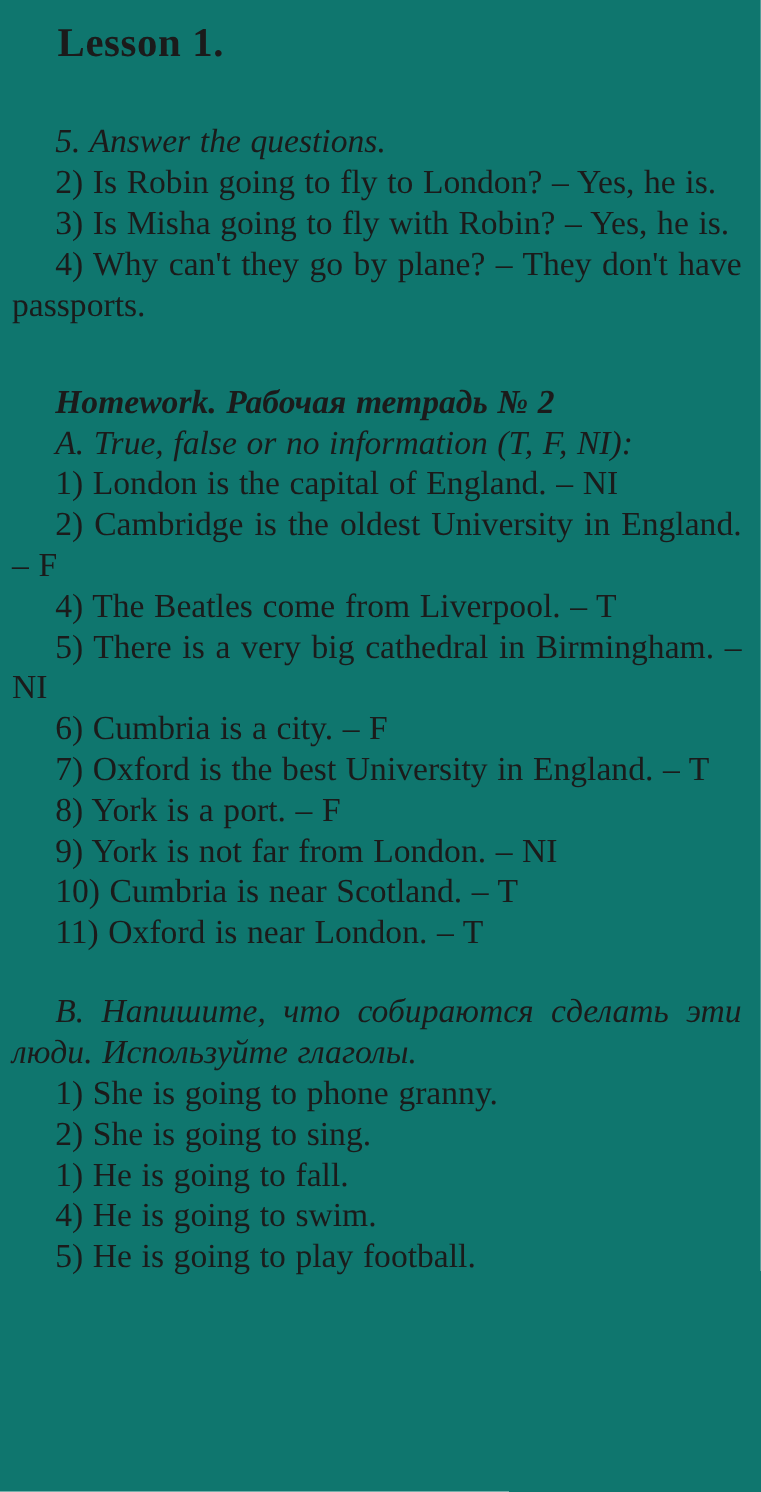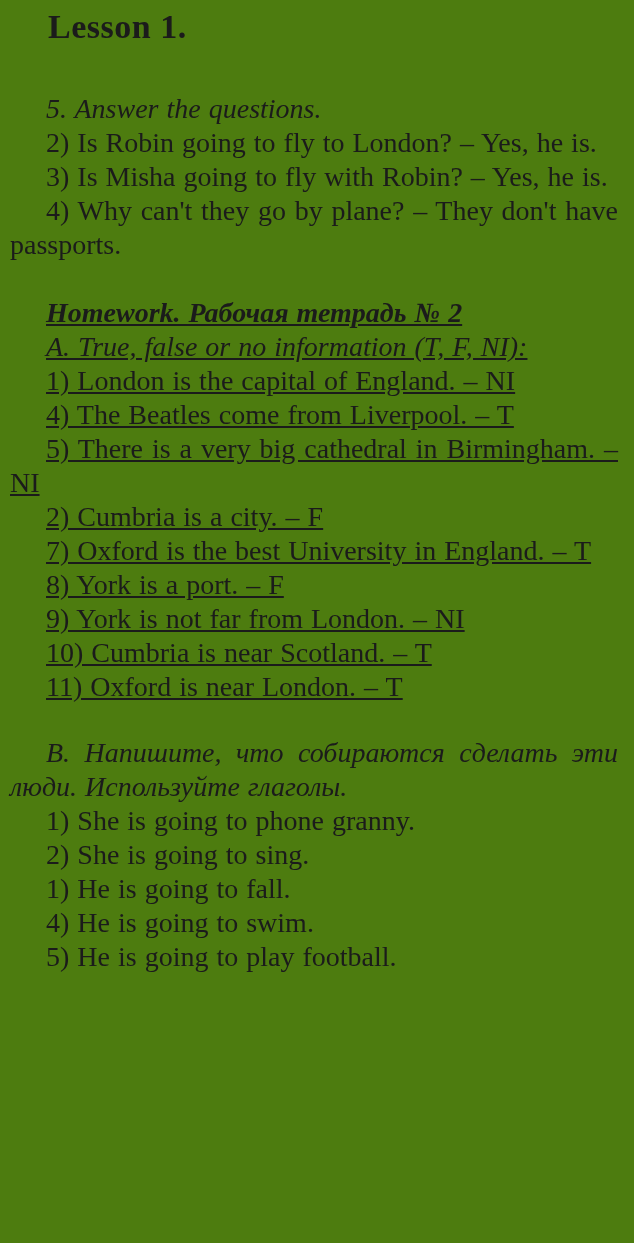--- a/index.html
+++ b/index.html
@@ -9,22 +9,22 @@
   body {
     width: 634px;
     height: 1243px;
     background: #ffffff;
     overflow: hidden;
   }
   .page {
     box-sizing: border-box;
     width: 634px;
     height: 1243px;
-    padding: 8px 16px 0 10px;
-    background: #4d7c0f;
+    padding: 18px 16px 0 10px;
+    background: #0f766e;
     color: #1b1b1b;
     font-family: "Liberation Serif", "DejaVu Serif", serif;
     font-size: 28px;
     line-height: 34px;
   }
   .lesson-title {
     font-size: 34px;
     line-height: 38px;
     font-weight: bold;
     font-style: normal;
@@ -42,22 +42,21 @@
   }
   .head-bold-italic {
     font-style: italic;
     font-weight: bold;
   }
   section {
     display: block;
     margin-top: 32px;
   }
   .homework-section {
-    margin-top: 34px;
-    text-decoration: underline;
+    margin-top: 47px;
   }
   .taskB-section {
   }
 </style>
 </head>
 <body>
 
 <div class="page">
 
   <h1 class="lesson-title">Lesson 1.</h1>
@@ -66,23 +65,24 @@
     <p class="para head-italic">5. Answer the questions.</p>
     <p class="para">2) Is Robin going to fly to London? – Yes, he is.</p>
     <p class="para">3) Is Misha going to fly with Robin? – Yes, he is.</p>
     <p class="para">4) Why can't they go by plane? – They don't have passports.</p>
   </section>
 
   <section class="homework-section">
     <p class="para head-bold-italic">Homework. Рабочая тетрадь № 2</p>
     <p class="para head-italic">A. True, false or no information (T, F, NI):</p>
     <p class="para">1) London is the capital of England. – NI</p>
+    <p class="para">2) Cambridge is the oldest University in England. – F</p>
     <p class="para">4) The Beatles come from Liverpool. – T</p>
     <p class="para">5) There is a very big cathedral in Birmingham. – NI</p>
-    <p class="para">2) Cumbria is a city. – F</p>
+    <p class="para">6) Cumbria is a city. – F</p>
     <p class="para">7) Oxford is the best University in England. – T</p>
     <p class="para">8) York is a port. – F</p>
     <p class="para">9) York is not far from London. – NI</p>
     <p class="para">10) Cumbria is near Scotland. – T</p>
     <p class="para">11) Oxford is near London. – T</p>
   </section>
 
   <section class="taskB-section">
     <p class="para head-italic">B. Напишите, что собираются сделать эти люди. Используйте глаголы.</p>
     <p class="para">1) She is going to phone granny.</p>

